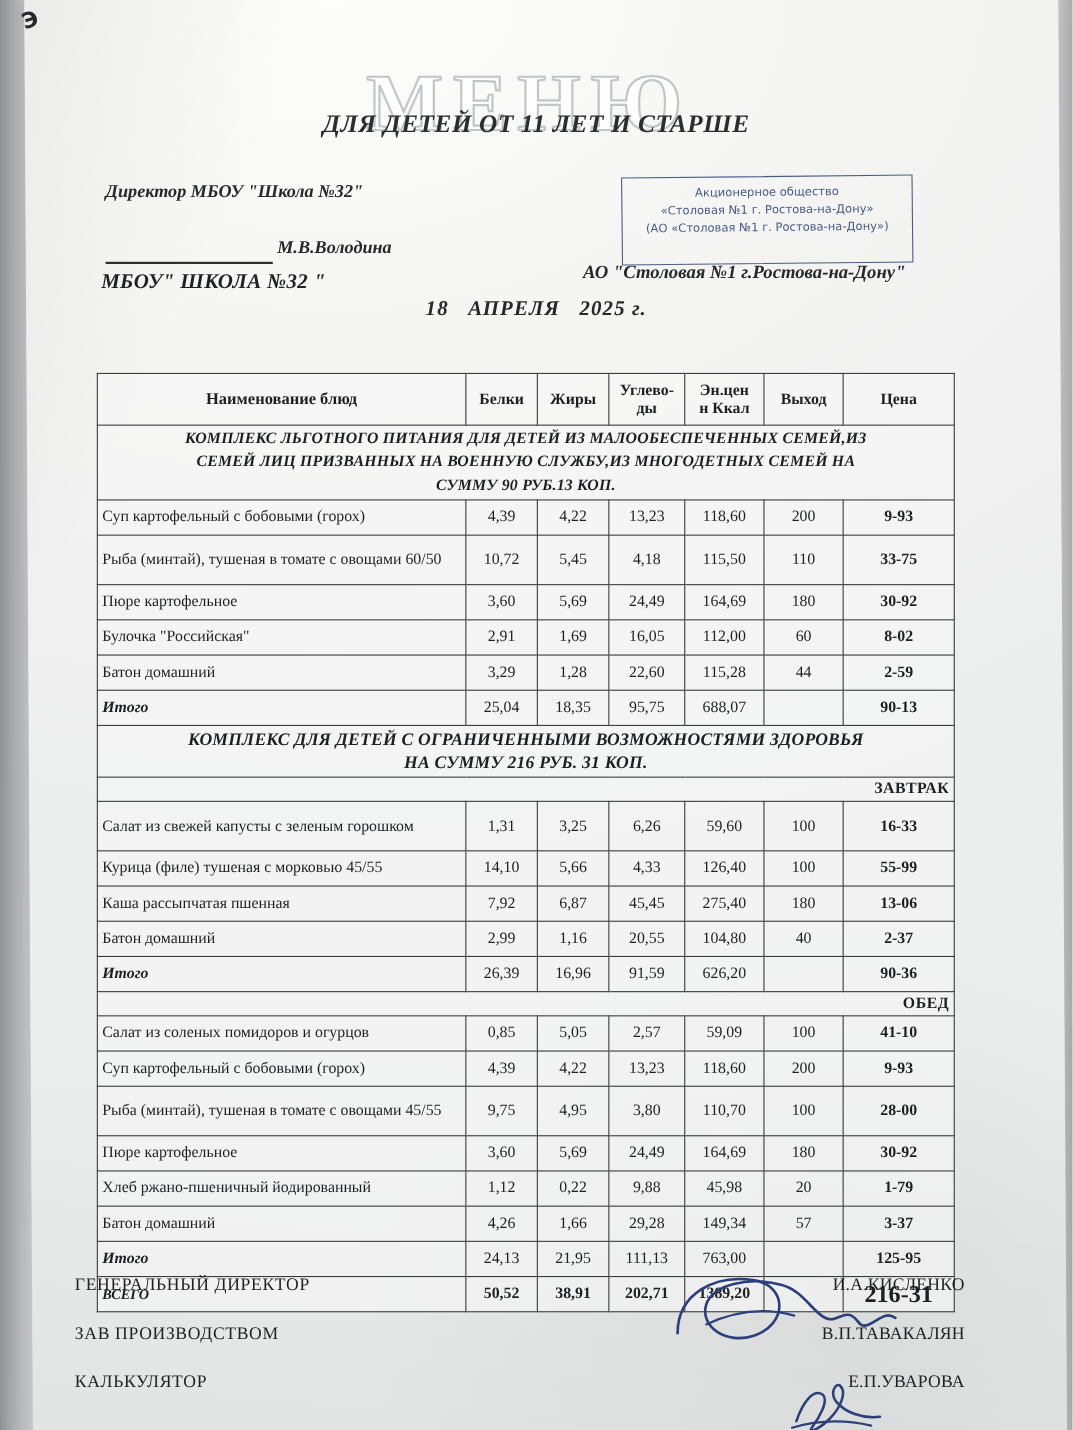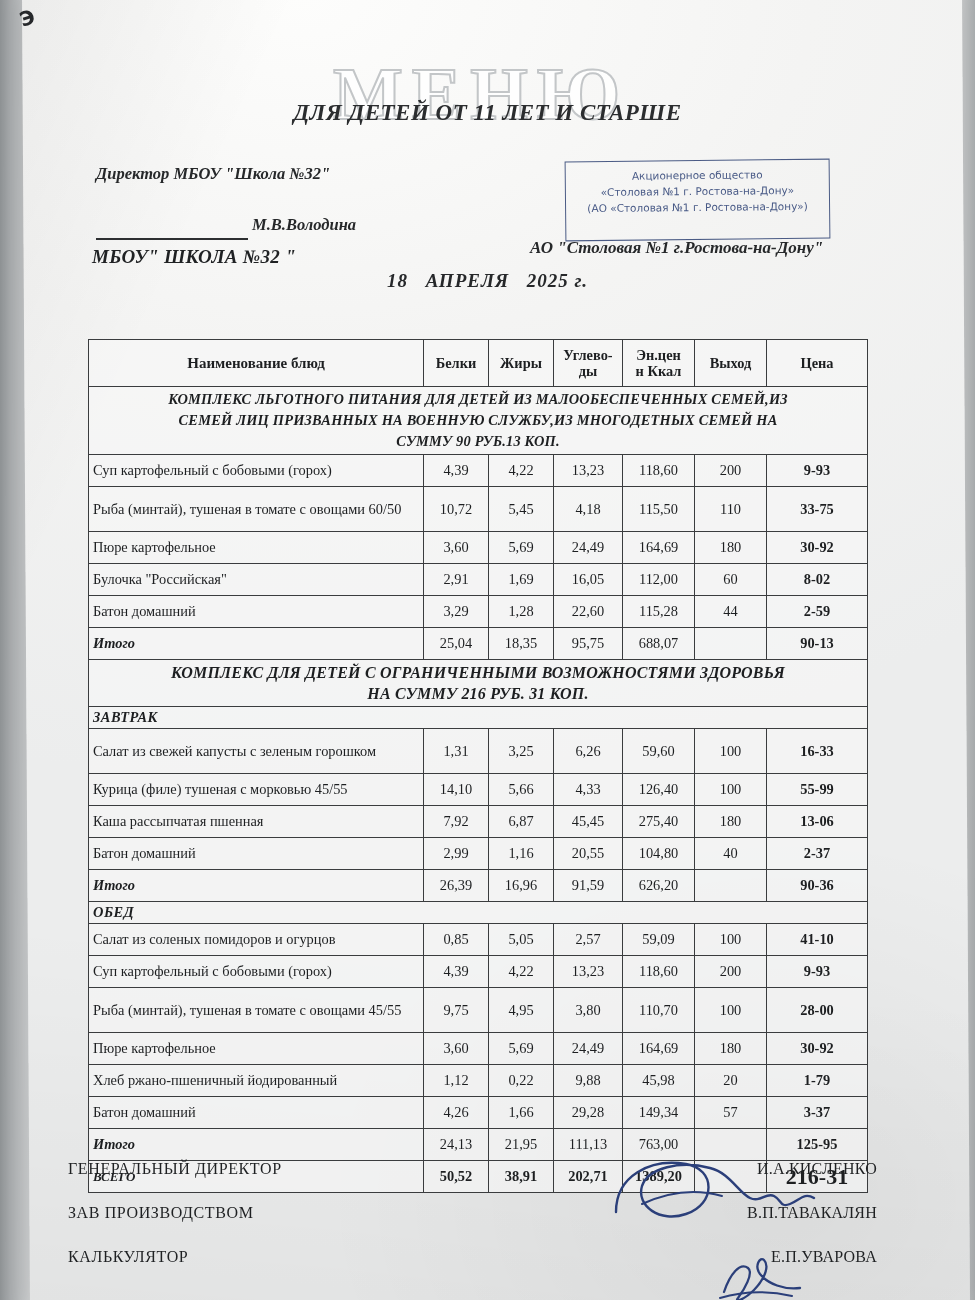--- a/index.html
+++ b/index.html
@@ -129,21 +129,21 @@
     text-align:center;font-weight:700;font-size:14.6px;height:42px;
     vertical-align:middle;line-height:16px;
   }
   thead th.name{font-size:15px;}
   .sect{
     text-align:center;font-style:italic;font-weight:700;
     font-size:16.4px;letter-spacing:.2px;line-height:21px;padding:3px 6px;
   }
   .sect.tight{font-size:16px;}
   .meal{
-    text-align:left;font-style:italic;font-weight:700;font-size:19px;
+    text-align:right;font-weight:700;font-size:19px;
     padding:3px 0;letter-spacing:.5px;
   }
   td.dish{text-align:left;padding-left:6px;line-height:19px;}
   td.num{text-align:center;}
   td.price{text-align:center;font-weight:700;font-size:15.2px;}
   tr.total td.dish{font-style:italic;font-weight:700;}
   tr.grand td.dish{font-style:italic;font-weight:700;font-size:13px;}
   tr.grand td.num{font-weight:700;}
   tr.grand td.price{font-weight:700;font-size:22px;}
   tr.row2 td{height:40px;}

